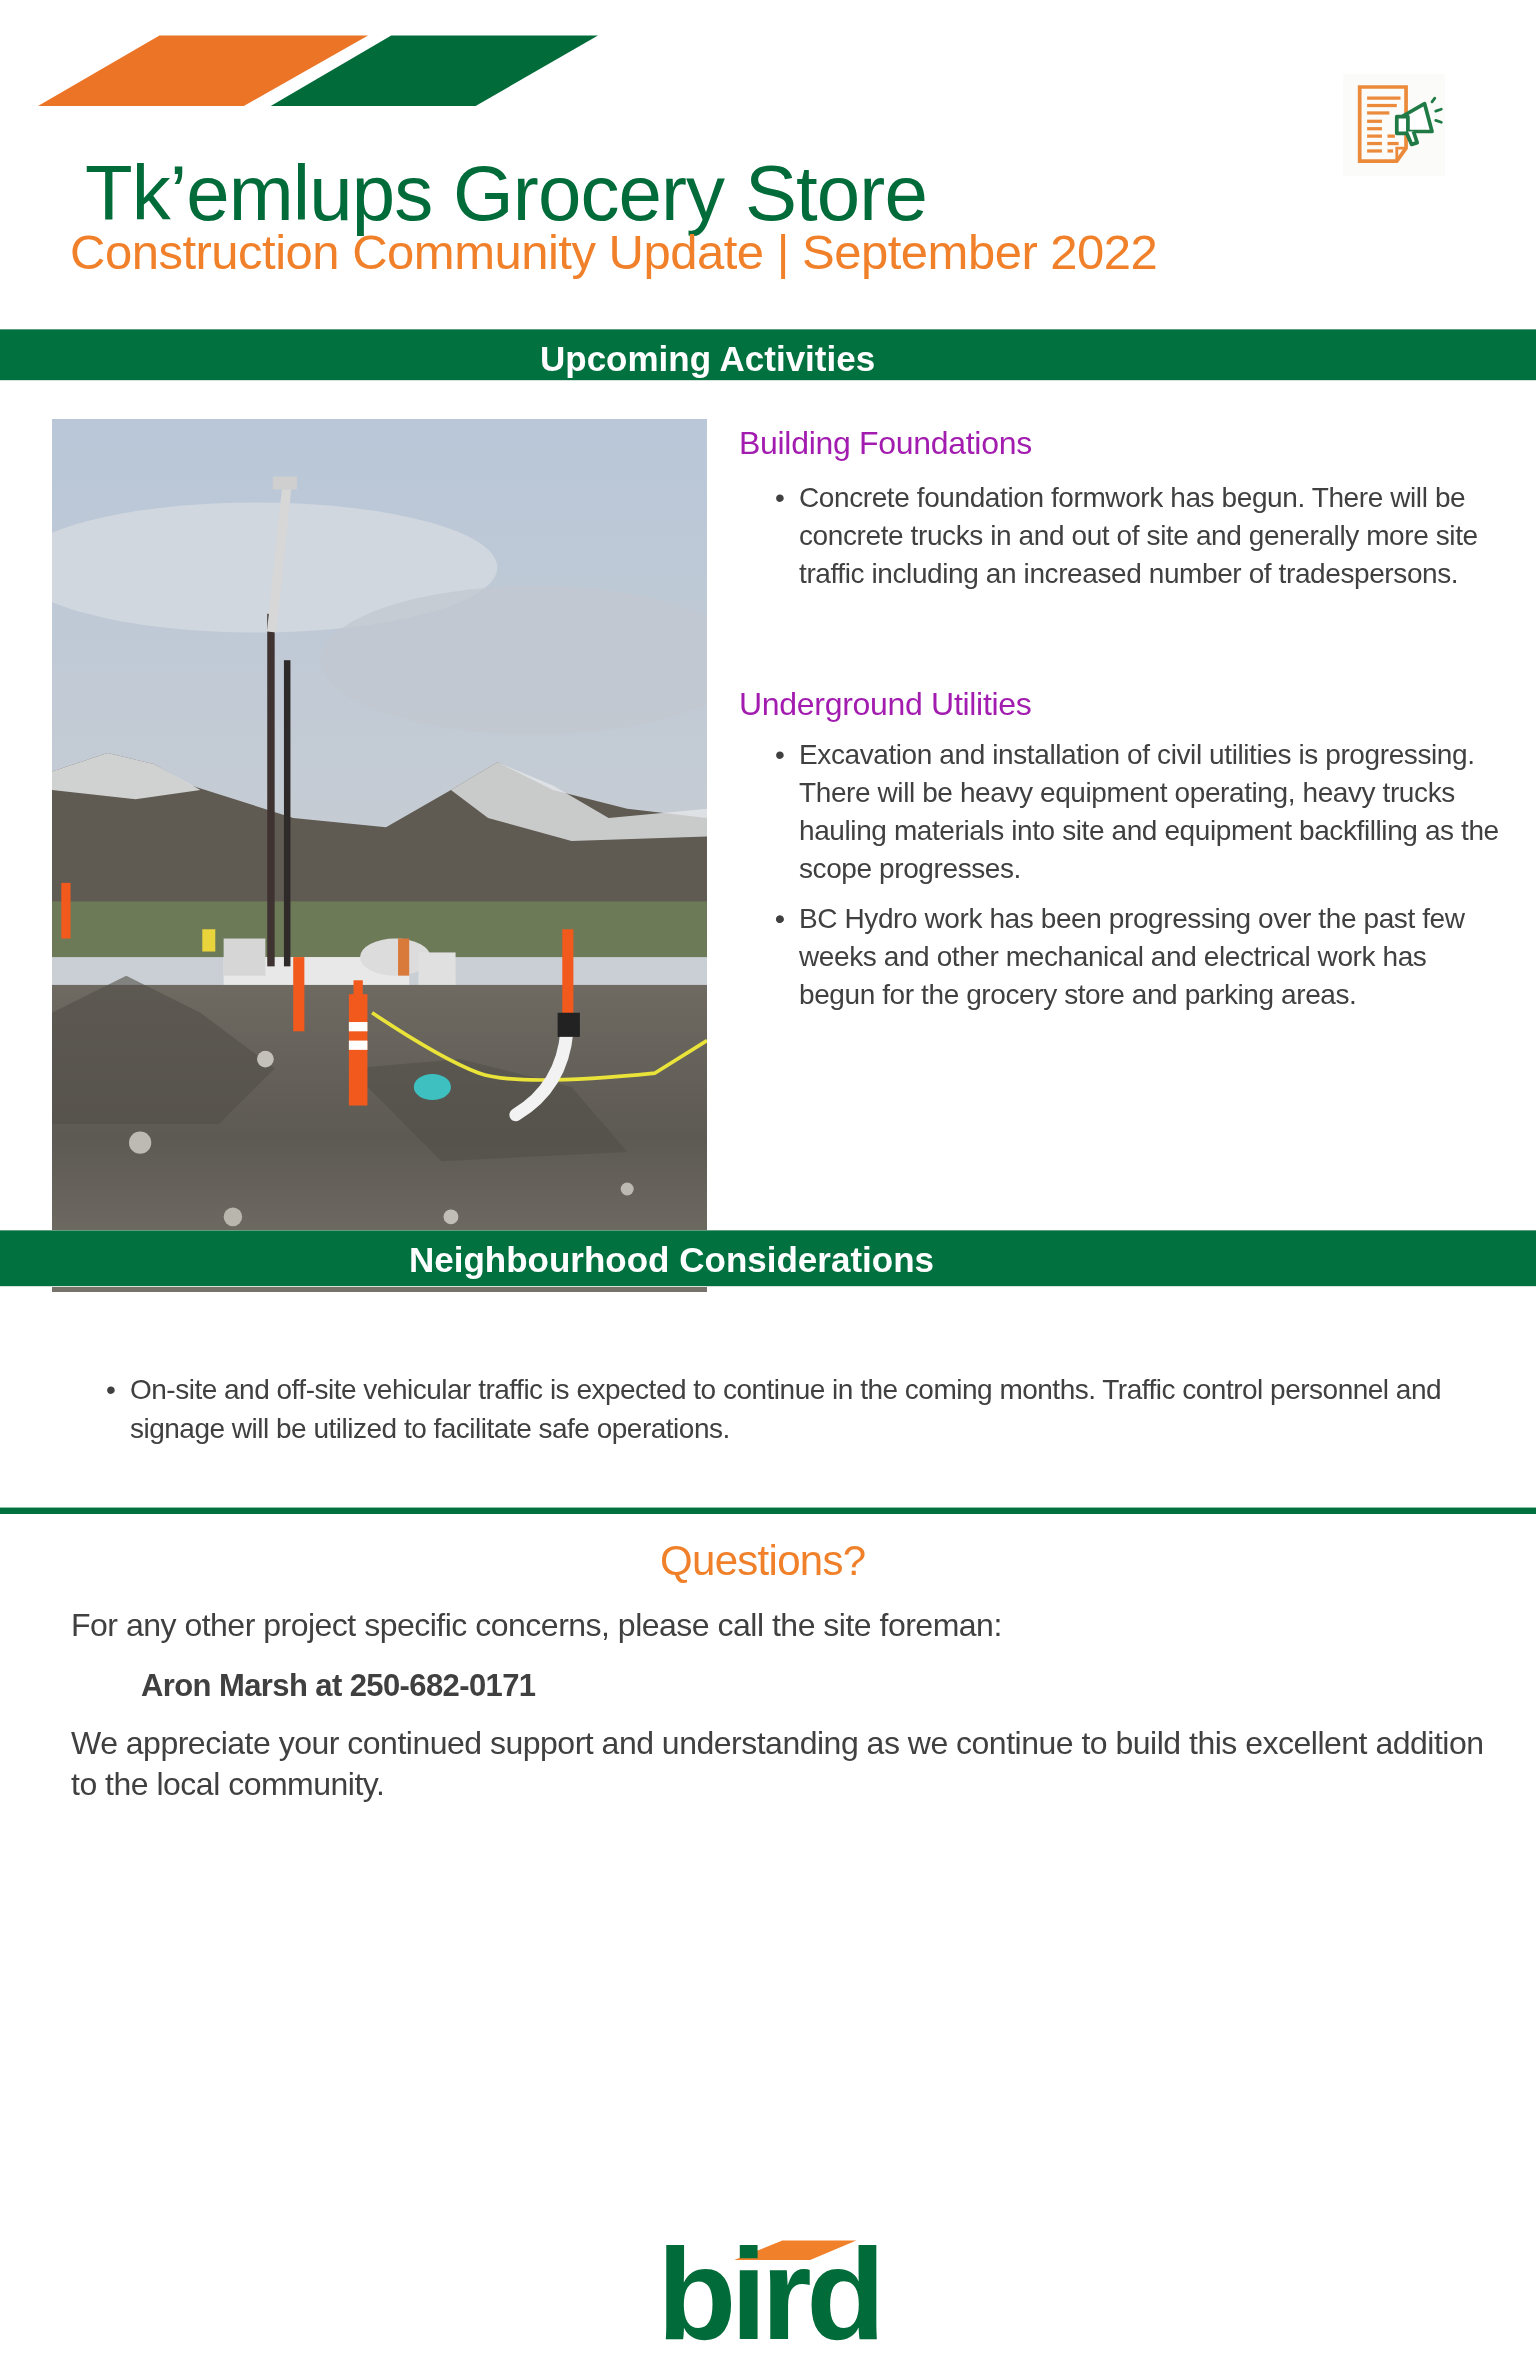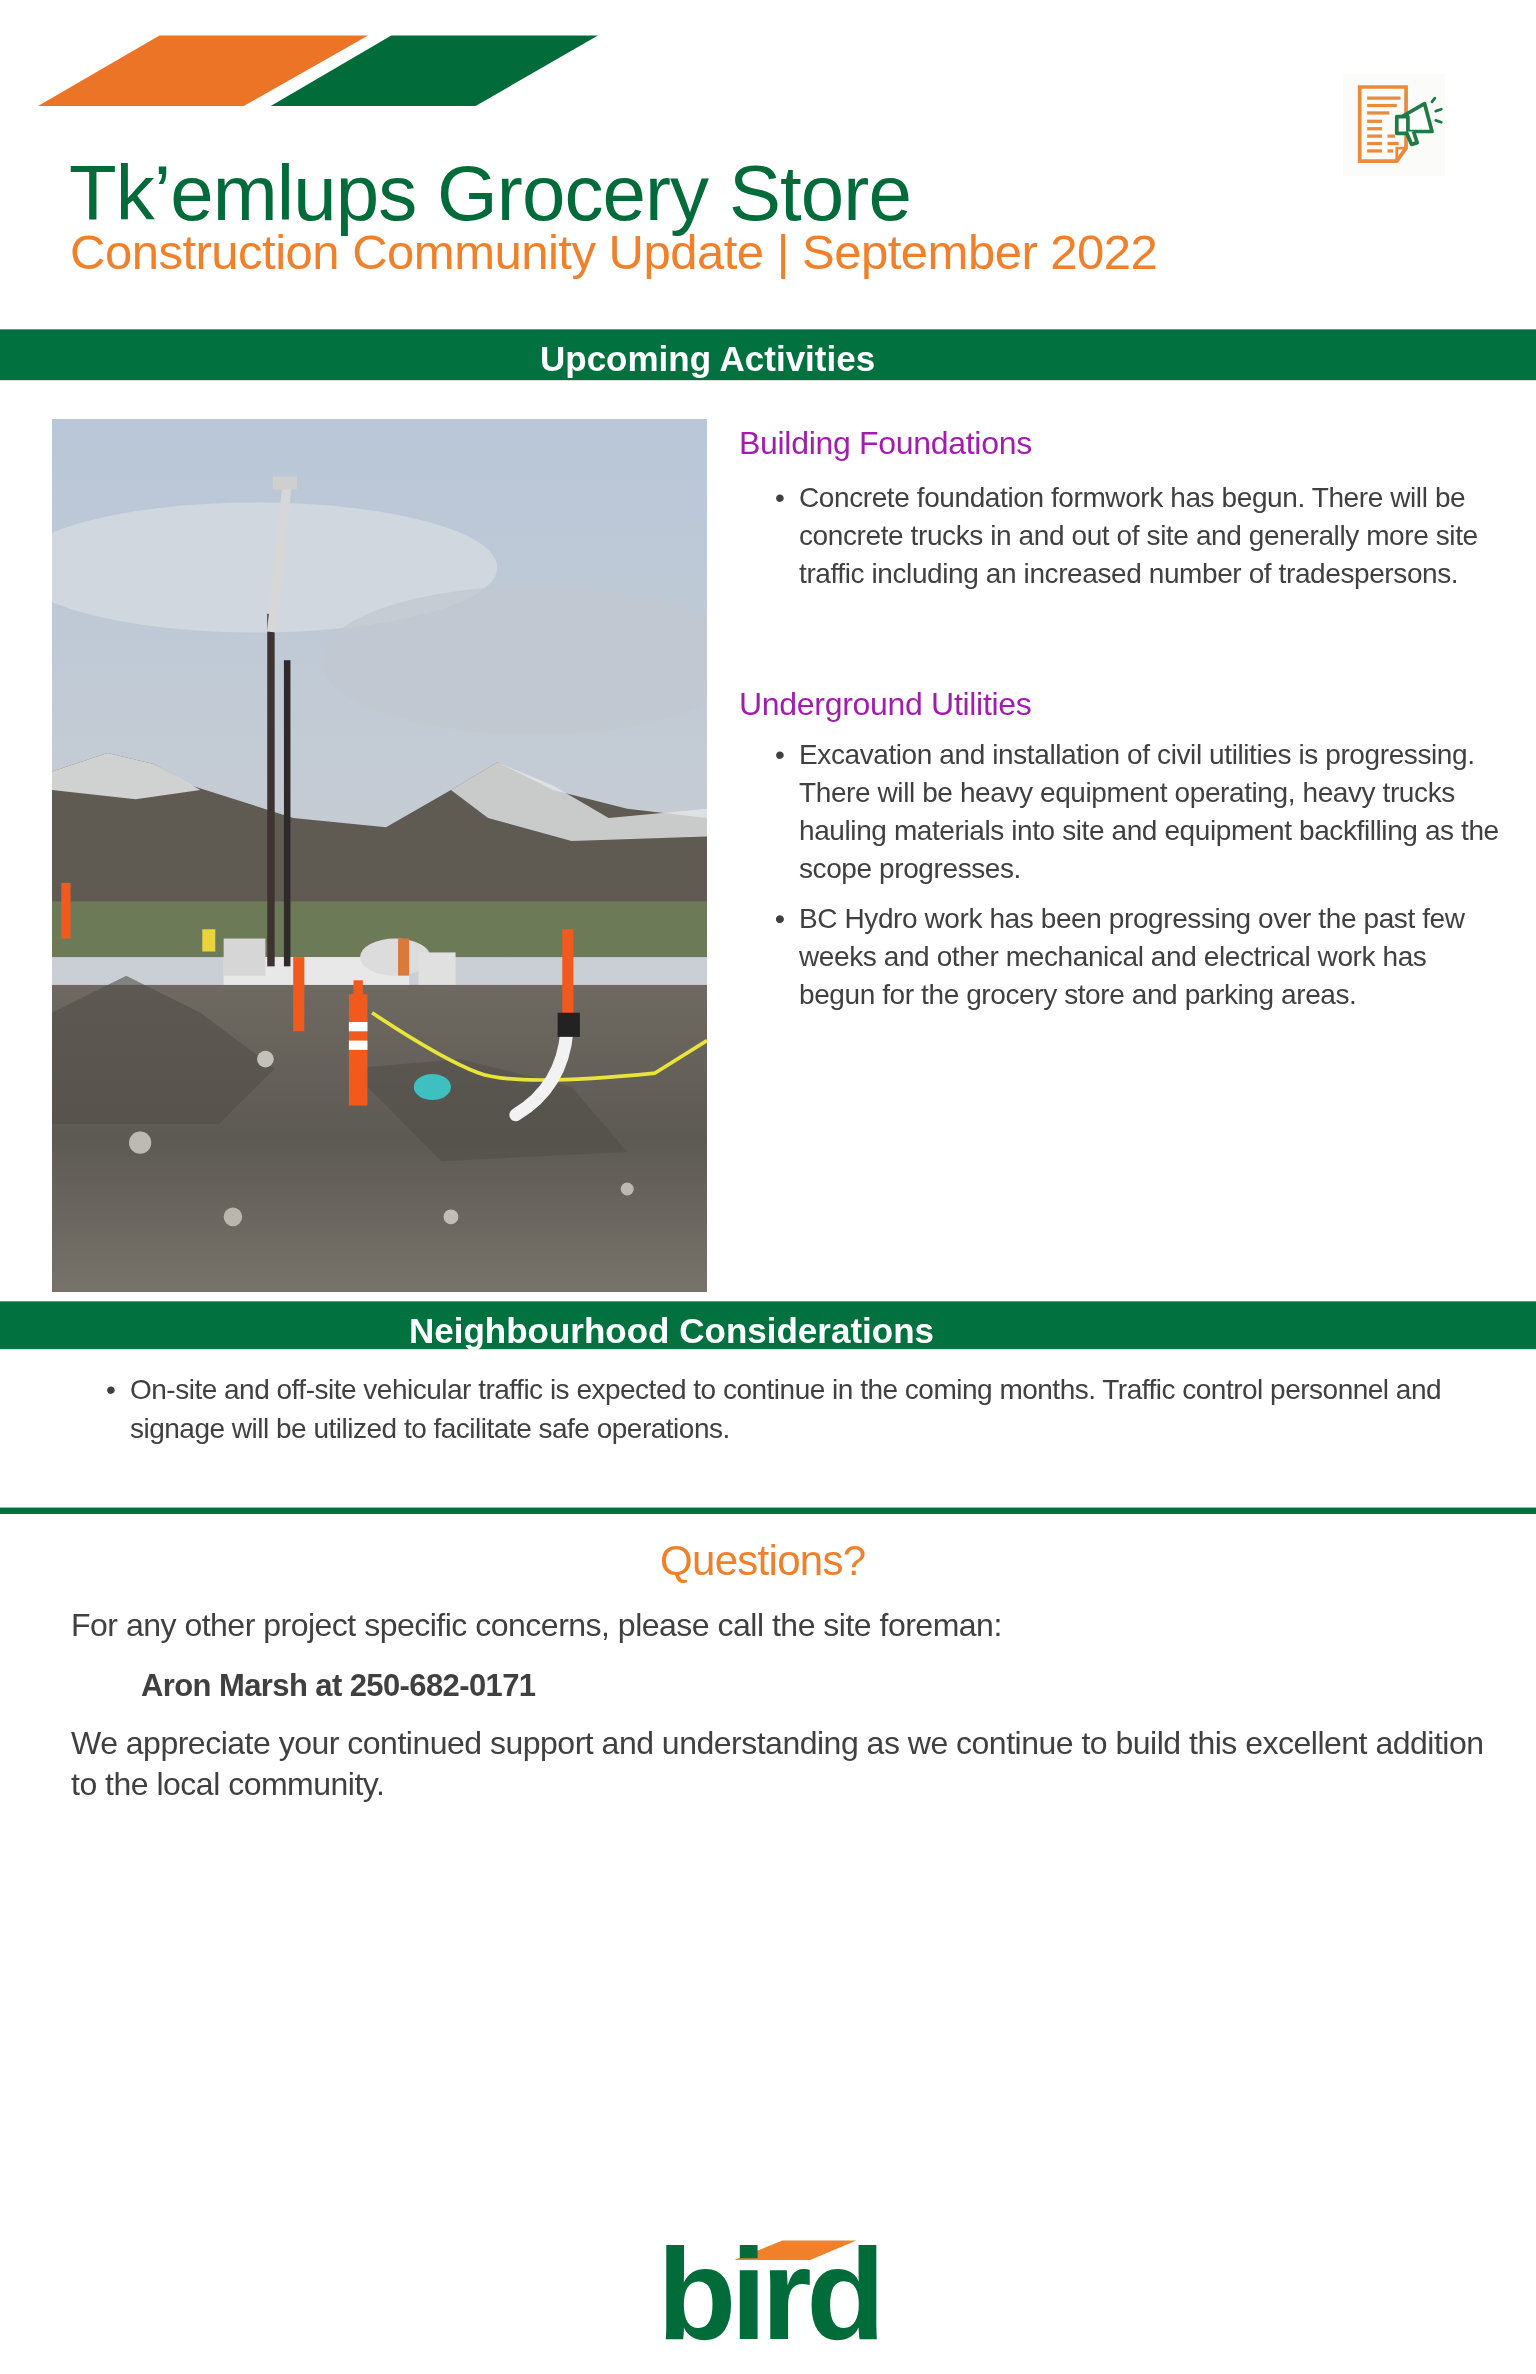--- a/index.html
+++ b/index.html
@@ -2,34 +2,34 @@
 <html style="font-size:15px"><head>
 <meta charset="utf-8">
 <style>
   html, body { margin: 0; padding: 0; background: #ffffff; }
   body { width: 1536px; height: 2375px; position: relative; overflow: hidden;
          font-family: "Liberation Sans", sans-serif; color: #404040; }
   .abs { position: absolute; }
 
   
   #brand-bars { left: 0; top: 0; width: 649px; height: 121px; }
-  #doc-title { left: 69px; top: 154px; font-size: 78px; color: #026b3a; white-space: nowrap;
+  #doc-title { left: 85px; top: 154px; font-size: 78px; color: #026b3a; white-space: nowrap;
                letter-spacing: -0.9px; line-height: 1; }
   #doc-subtitle { left: 70px; top: 228px; font-size: 49px; color: #f1802a; white-space: nowrap;
                   letter-spacing: -0.5px; line-height: 1; }
   #announce-icon { left: 1343px; top: 74px; width: 102px; height: 102px; }
 
   
   .section-bar { left: 0; width: 1536px; background: #027140; border-top: 1.9px solid #5a9f7f;
                  border-bottom: 1.9px solid #cfe3d8; box-sizing: border-box; }
   .section-bar .bar-title { position: absolute; color: #ffffff; font-weight: bold;
                             font-size: 35px; white-space: nowrap; line-height: 1; }
   #bar-upcoming { top: 329px; height: 52px; }
   #bar-upcoming .bar-title { left: 540px; top: 11px; }
-  #bar-neighbourhood { top: 1301px; height: 49px; }
+  #bar-neighbourhood { top: 1230px; height: 57px; }
   #bar-neighbourhood .bar-title { left: 409px; top: 11px; }
 
   
   #site-photo { left: 52px; top: 419px; width: 655px; height: 873px; overflow: hidden; }
 
   
   .sub-heading { color: #a21caf; font-size: 32px; white-space: nowrap; line-height: 1; letter-spacing: -0.3px; }
   #heading-foundations { left: 739px; top: 427px; }
   #heading-utilities { left: 739px; top: 688px; }
   .bullets { margin: 0; padding: 0; list-style: none; }

